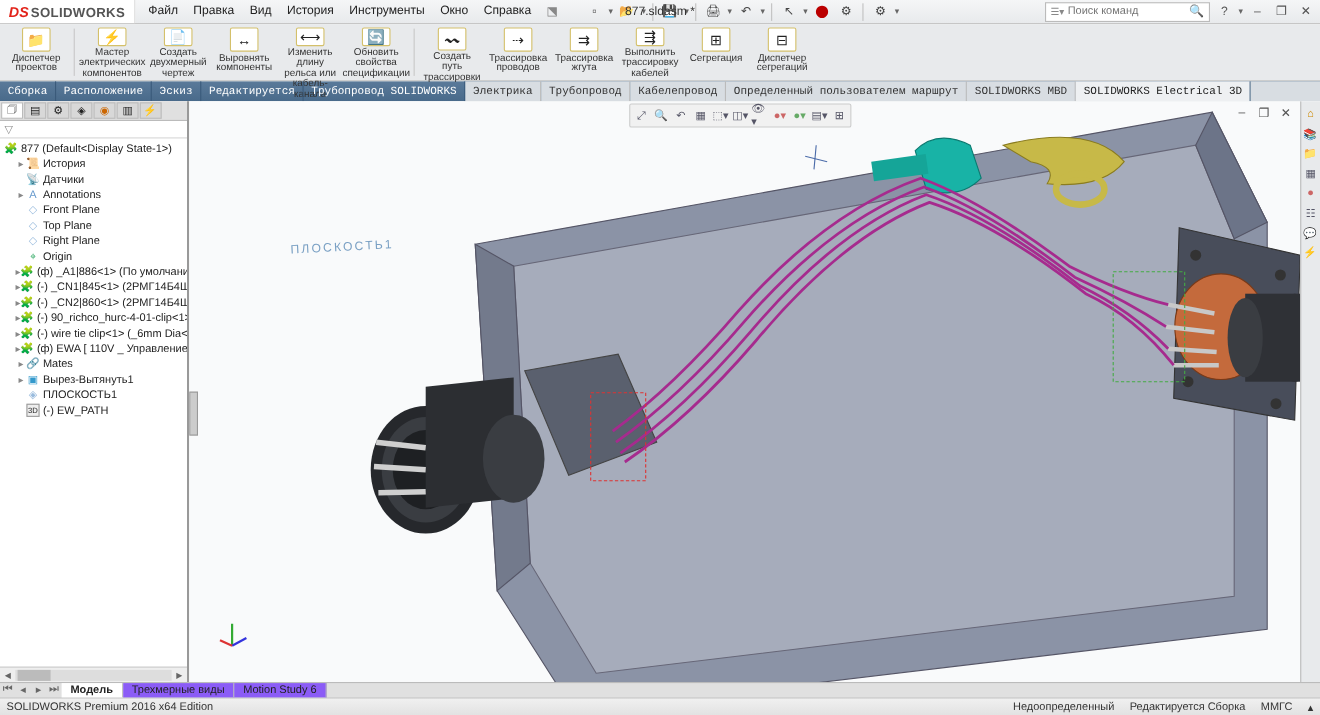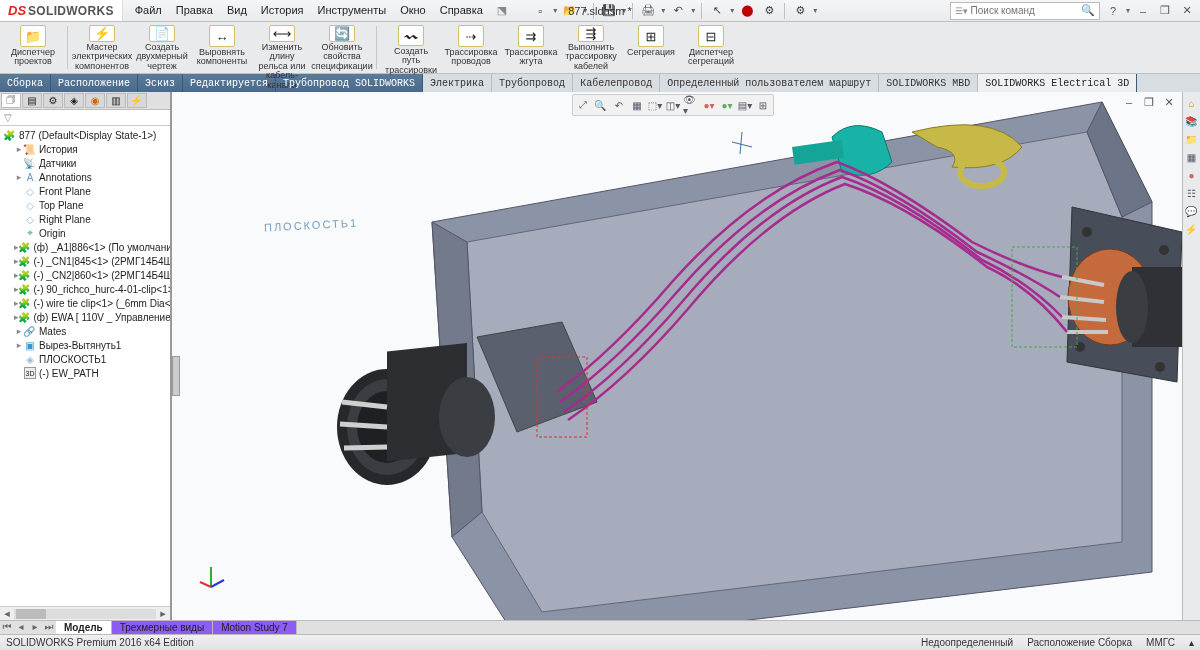--- a/index.html
+++ b/index.html
@@ -405,24 +405,24 @@
   </div>
 </div>
 
 <div class="bottomtabs">
   <div class="nav">⏮</div>
   <div class="nav">◂</div>
   <div class="nav">▸</div>
   <div class="nav">⏭</div>
   <div class="bt active">Модель</div>
   <div class="bt">Трехмерные виды</div>
-  <div class="bt">Motion Study 7</div>
+  <div class="bt">Motion Study 6</div>
 </div>
 
 <div class="statusbar">
   <span>SOLIDWORKS Premium 2016 x64 Edition</span>
   <div class="sr">
     <span>Недоопределенный</span>
-    <span>Расположение Сборка</span>
+    <span>Редактируется Сборка</span>
     <span>ММГС</span>
     <span>▴</span>
   </div>
 </div>
 
 </body></html>

